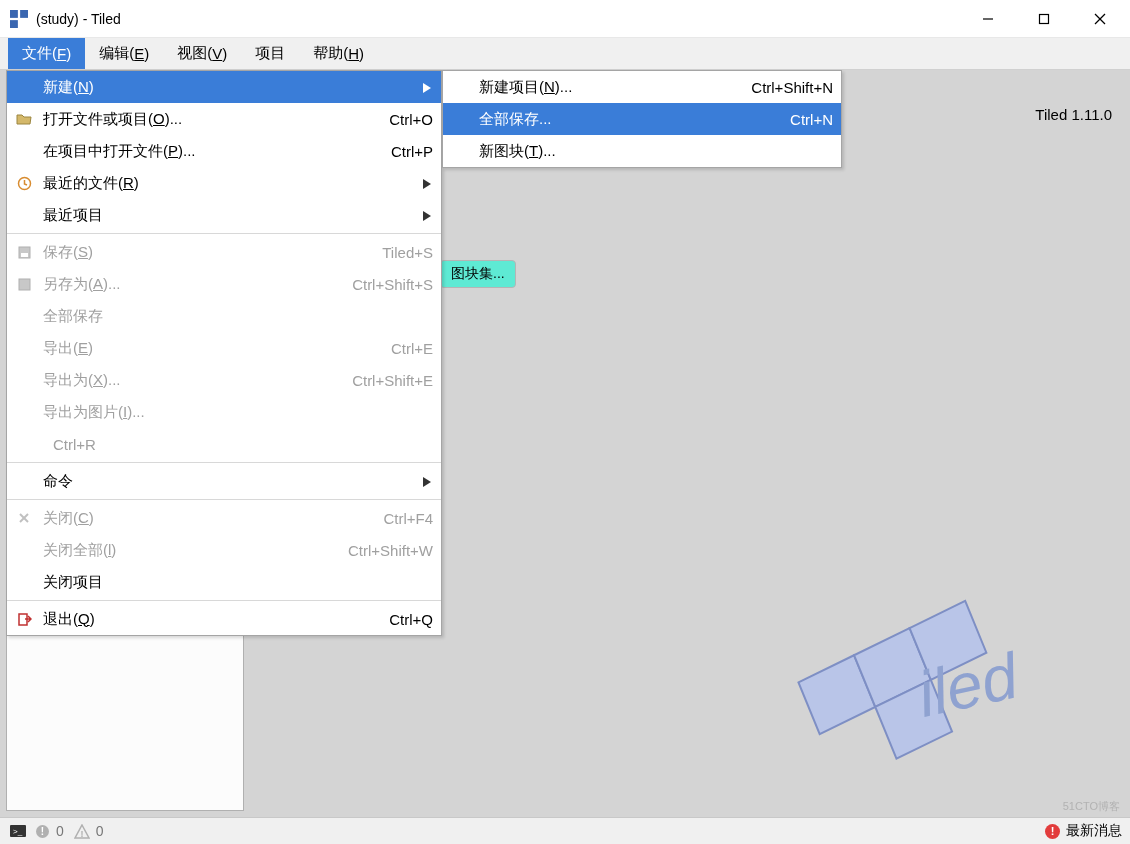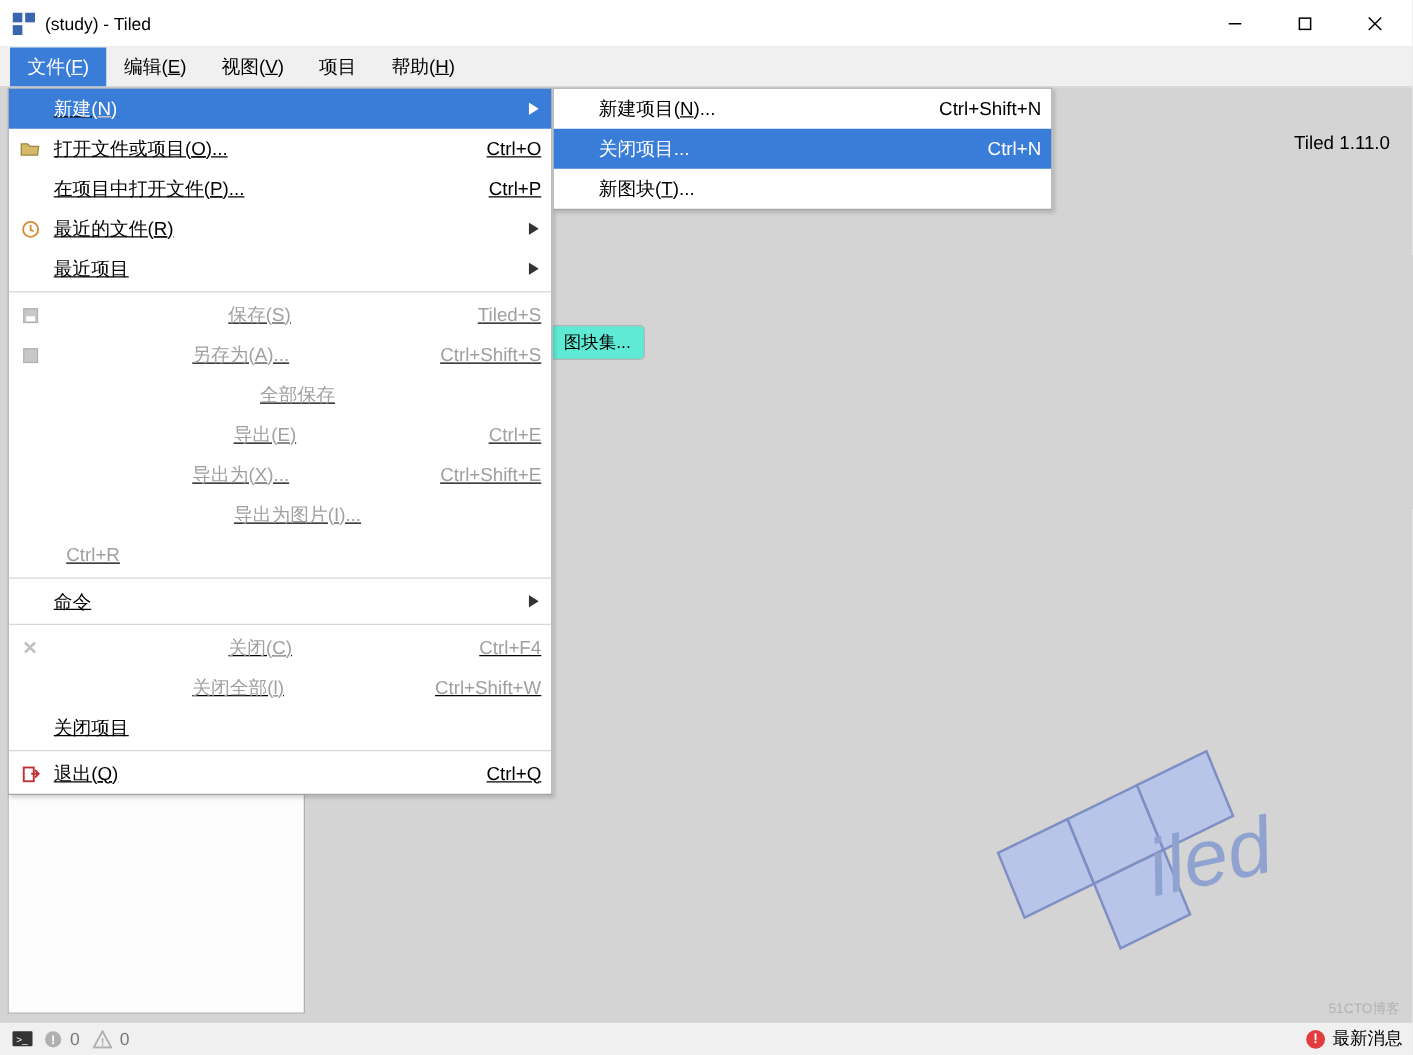--- a/index.html
+++ b/index.html
@@ -17,24 +17,24 @@
 .menu-item.active { background: #3a7dd8; color: #fff; }
 .menu-item .ul { text-decoration: underline; }
 
 .workspace { position: absolute; top: 70px; left: 0; right: 0; bottom: 27px; background: #d4d4d4; }
 .side-panel { position: absolute; left: 6px; top: 0; bottom: 6px; width: 238px; background: #fcfcfc; border: 1px solid #b0b0b0; }
 
 .version { position: absolute; right: 18px; top: 36px; font-size: 15px; color: #000; }
 .bg-logo { position: absolute; right: 40px; bottom: 50px; width: 360px; height: 220px; opacity: 0.95; }
 .partial-btn { position: absolute; left: 440px; top: 190px; height: 28px; padding: 0 10px; font-size: 14px; background: #5eead4; border: 1px solid #b5b5b5; border-radius: 4px; display: flex; align-items: center; }
 
-.dropdown { position: absolute; top: 70px; left: 6px; width: 436px; background: #fff; border: 1px solid #a5a5a5; box-shadow: 2px 2px 3px rgba(0,0,0,0.15); text-decoration: underline; }
+.dropdown { position: absolute; top: 70px; left: 6px; width: 436px; background: #fff; border: 1px solid #a5a5a5; box-shadow: 2px 2px 3px rgba(0,0,0,0.15); }
 .dd-row { height: 32px; display: flex; align-items: center; padding: 0 8px 0 6px; font-size: 15px; color: #000; position: relative; }
 .dd-row.highlighted { background: #3a7dd8; color: #fff; }
-.dd-row.disabled { color: #a0a0a0; text-align: center; }
+.dd-row.disabled { color: #a0a0a0; }
 .dd-icon { width: 22px; height: 20px; display: flex; align-items: center; justify-content: center; margin-right: 8px; }
 .dd-label { flex: 1; }
 .dd-label .ul { text-decoration: underline; }
 .dd-shortcut { font-size: 15px; margin-left: 10px; }
 .dd-arrow { position: absolute; right: 10px; }
 .dd-sep { height: 1px; background: #d8d8d8; margin: 2px 0; }
 
 .submenu { position: absolute; top: 70px; left: 442px; width: 400px; background: #fff; border: 1px solid #a5a5a5; box-shadow: 2px 2px 3px rgba(0,0,0,0.15); }
 
 .statusbar { position: absolute; bottom: 0; left: 0; right: 0; height: 27px; background: #f0f0f0; border-top: 1px solid #c8c8c8; display: flex; align-items: center; padding: 0 8px; font-size: 14px; color: #777; }
@@ -225,21 +225,21 @@
 </div>
 
 <div class="submenu">
   <div class="dd-row">
     <span class="dd-icon"></span>
     <span class="dd-label">新建项目(<span class="ul">N</span>)...</span>
     <span class="dd-shortcut">Ctrl+Shift+N</span>
   </div>
   <div class="dd-row highlighted">
     <span class="dd-icon"></span>
-    <span class="dd-label">关闭项目...</span>
+    <span class="dd-label">全部保存...</span>
     <span class="dd-shortcut">Ctrl+N</span>
   </div>
   <div class="dd-row">
     <span class="dd-icon"></span>
     <span class="dd-label">新图块(<span class="ul">T</span>)...</span>
   </div>
 </div>
 
 <div class="statusbar">
   <span class="status-icon">

